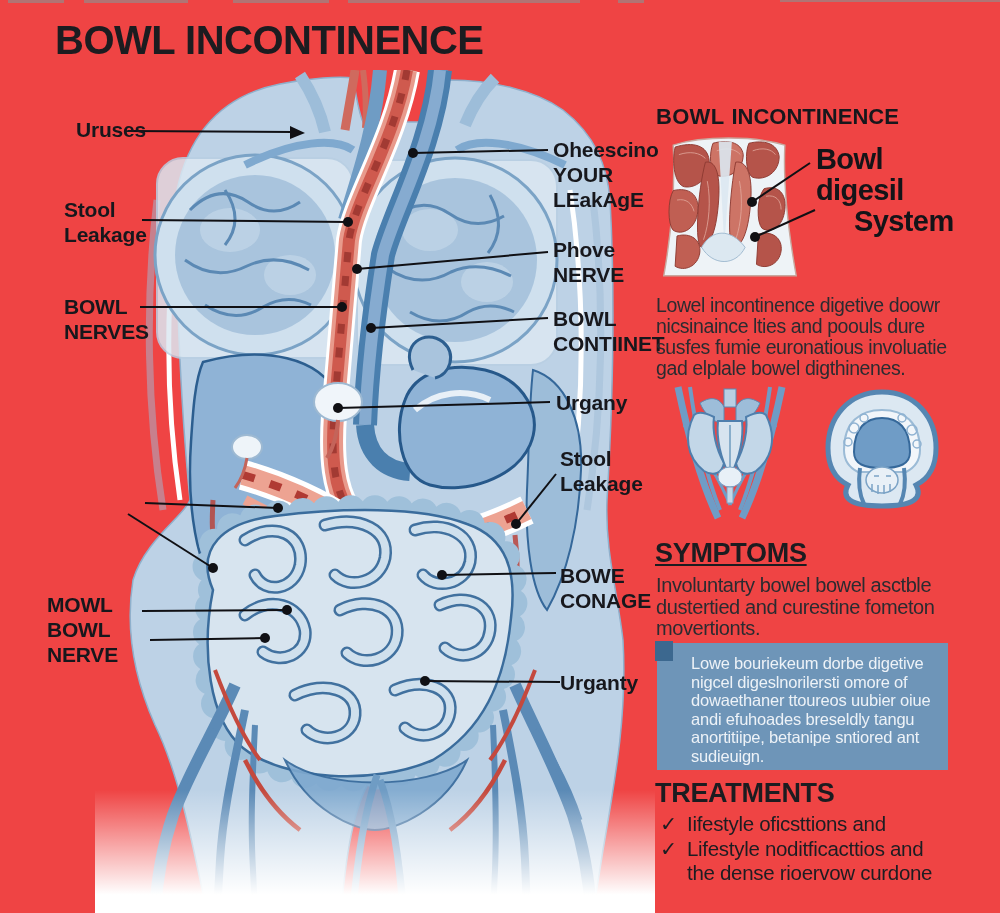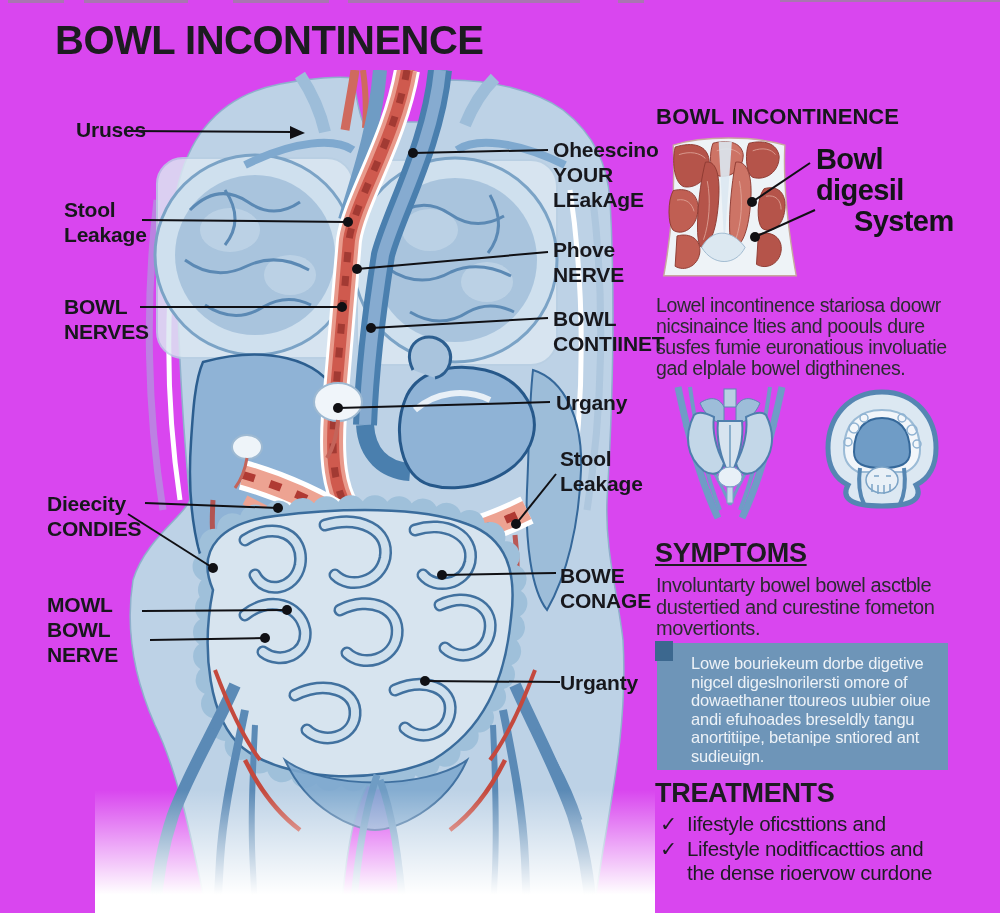--- a/index.html
+++ b/index.html
@@ -1,16 +1,16 @@
 <!DOCTYPE html>
 <html><head>
 <meta charset="utf-8">
 <style>
   html,body{margin:0;padding:0;background:#ffffff;}
-  #canvas{position:relative;width:1000px;height:913px;background:#d946ef;overflow:hidden;
+  #canvas{position:relative;width:1000px;height:913px;background:#ef4444;overflow:hidden;
           font-family:"Liberation Sans","DejaVu Sans",sans-serif;color:#17171c;}
   .abs{position:absolute;}
   .remnant{position:absolute;top:0;height:3px;background:#8f8f8f;opacity:.65;}
   #page-title{position:absolute;left:55px;top:18px;font-size:40px;font-weight:800;
               letter-spacing:-0.5px;color:#1c1c20;margin:0;}
   .lbl{position:absolute;font-weight:700;font-size:21px;line-height:25px;
        color:#17171c;letter-spacing:-0.2px;white-space:nowrap;}
   .lbl span{display:block;}
   .panel-heading{position:absolute;left:656px;top:104px;font-size:22px;font-weight:700;
                  letter-spacing:0;white-space:nowrap;}
@@ -295,24 +295,20 @@
     <span>Uruses</span>
     </div>
   <div class="lbl" style="left:64px;top:197px;">
     <span>Stool</span>
       <span>Leakage</span>
     </div>
   <div class="lbl" style="left:64px;top:294px;">
     <span>BOWL</span>
       <span>NERVES</span>
     </div>
-  <div class="lbl" style="left:47px;top:491px;">
-    <span>Dieecity</span>
-      <span>CONDIES</span>
-    </div>
   <div class="lbl" style="left:47px;top:592px;">
     <span>MOWL</span>
       <span>BOWL</span>
       <span>NERVE</span>
     </div>
 
   <div class="lbl" style="left:553px;top:137px;">
     <span>Oheescino</span>
       <span>YOUR</span>
       <span>LEakAgE</span>
@@ -344,21 +340,21 @@
     <b>BOWL</b><span>INCONTINENCE</span>
   </div>
 
   <div class="muscle-labels">
     <div>Bowl</div>
     <div>digesil</div>
     <div class="indent">System</div>
   </div>
 
   <div class="intro">
-    <div>Lowel incontinence stariosa doowr</div>
+    <div>Lowel incontinence digetive doowr</div>
     <div>nicsinaince lties and poouls dure</div>
     <div>susfes fumie euronatious involuatie</div>
     <div>gad elplale bowel digthinenes.</div>
   </div>
 
   <div class="sym-head" style="left:655px;top:538px;text-decoration:underline;">SYMPTOMS</div>
   <div class="body-text" style="left:656px;top:575px;">
     <div>Involuntarty bowel bowel asctble</div>
     <div>dustertied and curestine fometon</div>
     <div>movertionts.</div>

